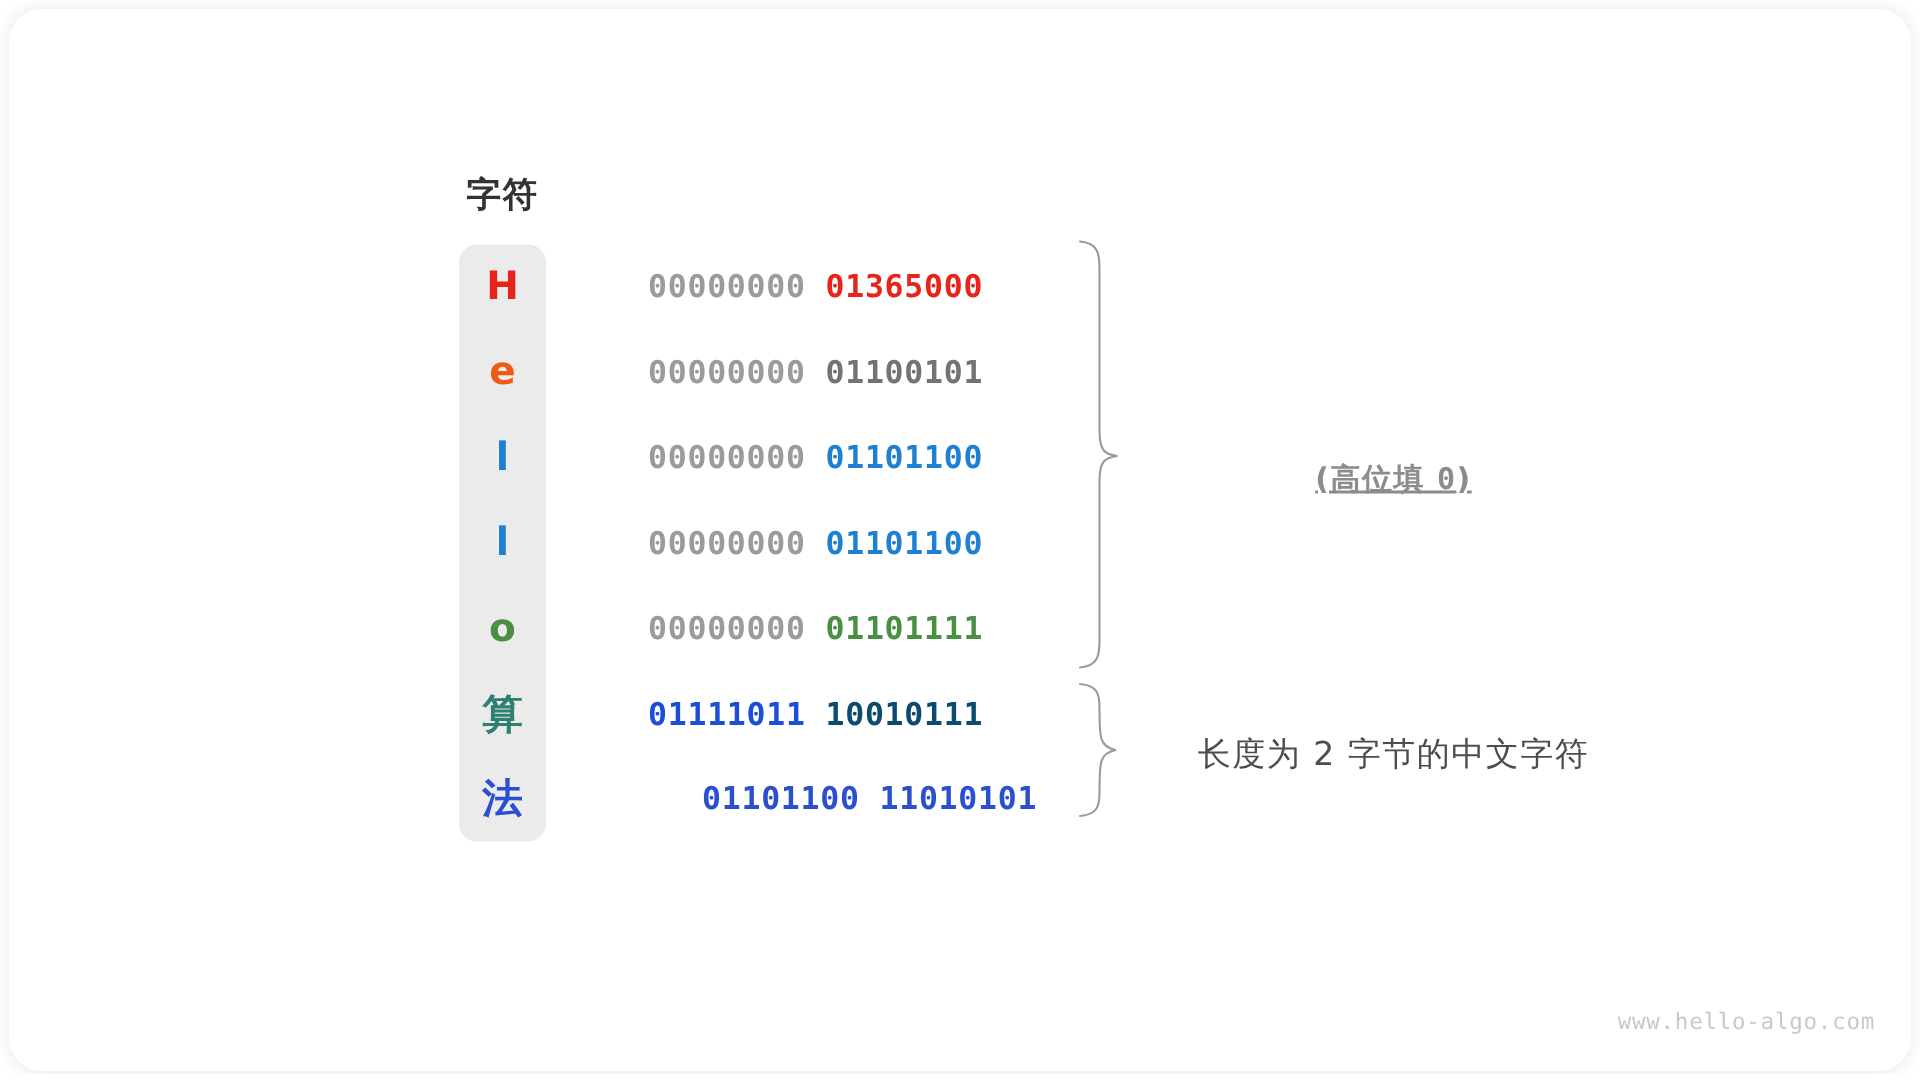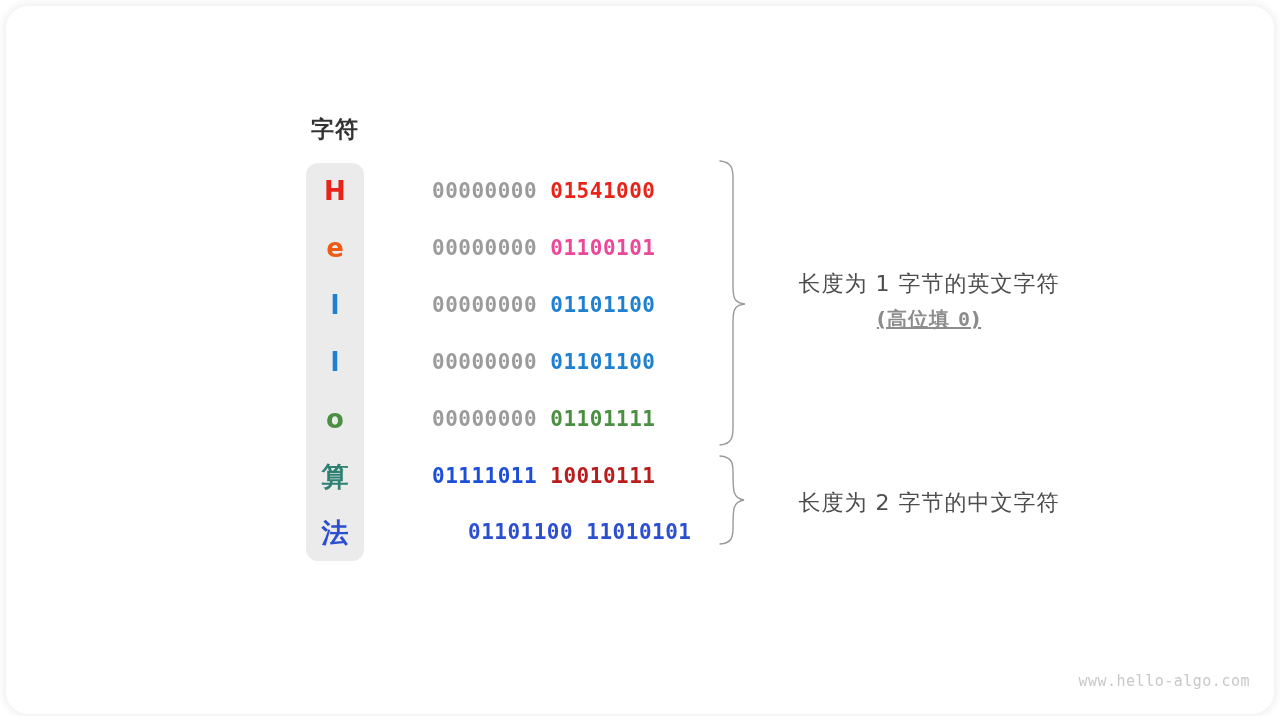--- a/index.html
+++ b/index.html
@@ -155,31 +155,31 @@
 <div id="canvas">
 
   <div class="card"></div>
 
   <div class="hdr hdr-char">字符</div>
 
   <div class="char-col-bg"></div>
 
   <div id="rows-host">
       <div class="char-cell" style="top: 163px; color: rgb(232, 36, 26);">H</div>
-      <div class="bits" style="top: 163px;"><span class="hi">00000000</span> <span class="lo" style="color: rgb(232, 36, 26);">01541000</span></div>
+      <div class="bits" style="top: 163px;"><span class="hi">00000000</span> <span class="lo" style="color: rgb(232, 36, 26);">01365000</span></div>
       <div class="char-cell" style="top: 219.9px; color: rgb(239, 90, 22);">e</div>
-      <div class="bits" style="top: 219.9px;"><span class="hi">00000000</span> <span class="lo" style="color: #ec4899;">01100101</span></div>
+      <div class="bits" style="top: 219.9px;"><span class="hi">00000000</span> <span class="lo" style="color: #737373;">01100101</span></div>
       <div class="char-cell" style="top: 276.8px; color: rgb(31, 127, 208);">l</div>
       <div class="bits" style="top: 276.8px;"><span class="hi">00000000</span> <span class="lo" style="color: rgb(31, 127, 208);">01101100</span></div>
       <div class="char-cell" style="top: 333.7px; color: rgb(31, 127, 208);">l</div>
       <div class="bits" style="top: 333.7px;"><span class="hi">00000000</span> <span class="lo" style="color: rgb(31, 127, 208);">01101100</span></div>
       <div class="char-cell" style="top: 390.6px; color: rgb(74, 143, 66);">o</div>
       <div class="bits" style="top: 390.6px;"><span class="hi">00000000</span> <span class="lo" style="color: rgb(74, 143, 66);">01101111</span></div>
       <div class="char-cell cjk" style="top: 447.5px; color: rgb(46, 128, 115);">算</div>
-      <div class="bits" style="top: 447.5px;"><span class="hi" style="color: #1d4ed8;">01111011</span> <span class="lo" style="color: #b91c1c; text-align: center;">10010111</span></div>
+      <div class="bits" style="top: 447.5px;"><span class="hi" style="color: #1d4ed8;">01111011</span> <span class="lo" style="color: #0c4a6e; text-align: center;">10010111</span></div>
       <div class="char-cell cjk" style="top: 504.4px; color: rgb(44, 79, 208);">法</div>
       <div class="bits" style="top: 504.4px; margin-left: 36px;"><span class="hi" style="color: rgb(44, 79, 208);">01101100</span> <span class="lo" style="color: rgb(44, 79, 208);">11010101</span></div>
     </div>
 
   <svg class="brace-svg" viewBox="0 0 46 410" xmlns="http://www.w3.org/2000/svg" fill="none">
 
     <path d="M 6 6
              C 18 7, 19 14, 19 24
              L 19 132
              C 19 145, 22 148, 31 149
@@ -187,21 +187,20 @@
              L 19 272
              C 19 282, 18 289, 6 290" stroke="#9a9a9a" stroke-width="1.4" stroke-linecap="round"></path>
 
     <path d="M 6 301
              C 18 302, 19 308, 19 317
              C 19 337, 19 343, 30 345
              C 19 347, 19 353, 19 373
              C 19 382, 18 388, 6 389" stroke="#9a9a9a" stroke-width="1.4" stroke-linecap="round"></path>
   </svg>
 
-  <div class="note note-line1 note-en">长度为 1 字节的英文字符</div>
 
   <div class="note note-sub note-en-sub">
     <span>(高位填 </span><span class="zero">0</span><span>)</span>
   </div>
 
   <div class="note note-line1 note-cn">长度为 2 字节的中文字符</div>
 
   <div class="watermark">www.hello-algo.com</div>
 
 </div>

